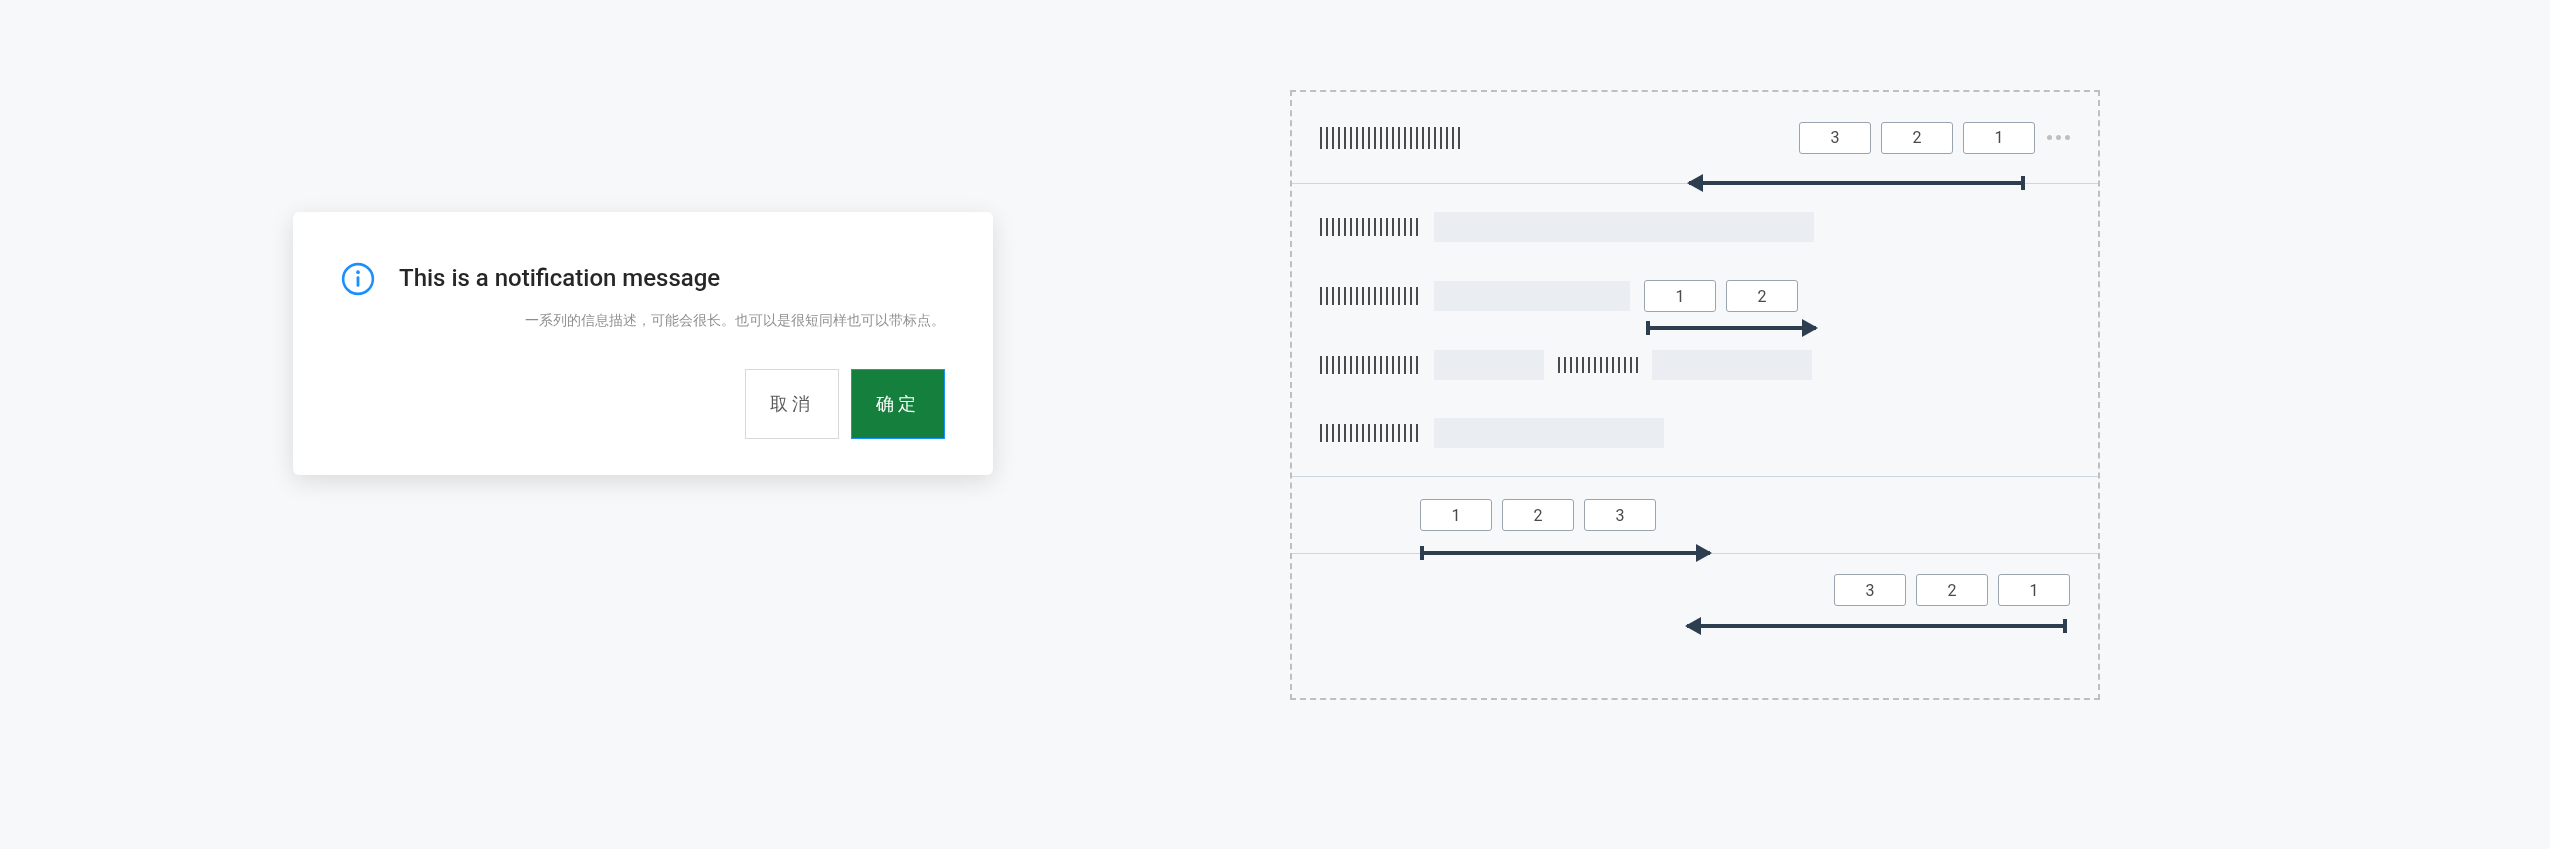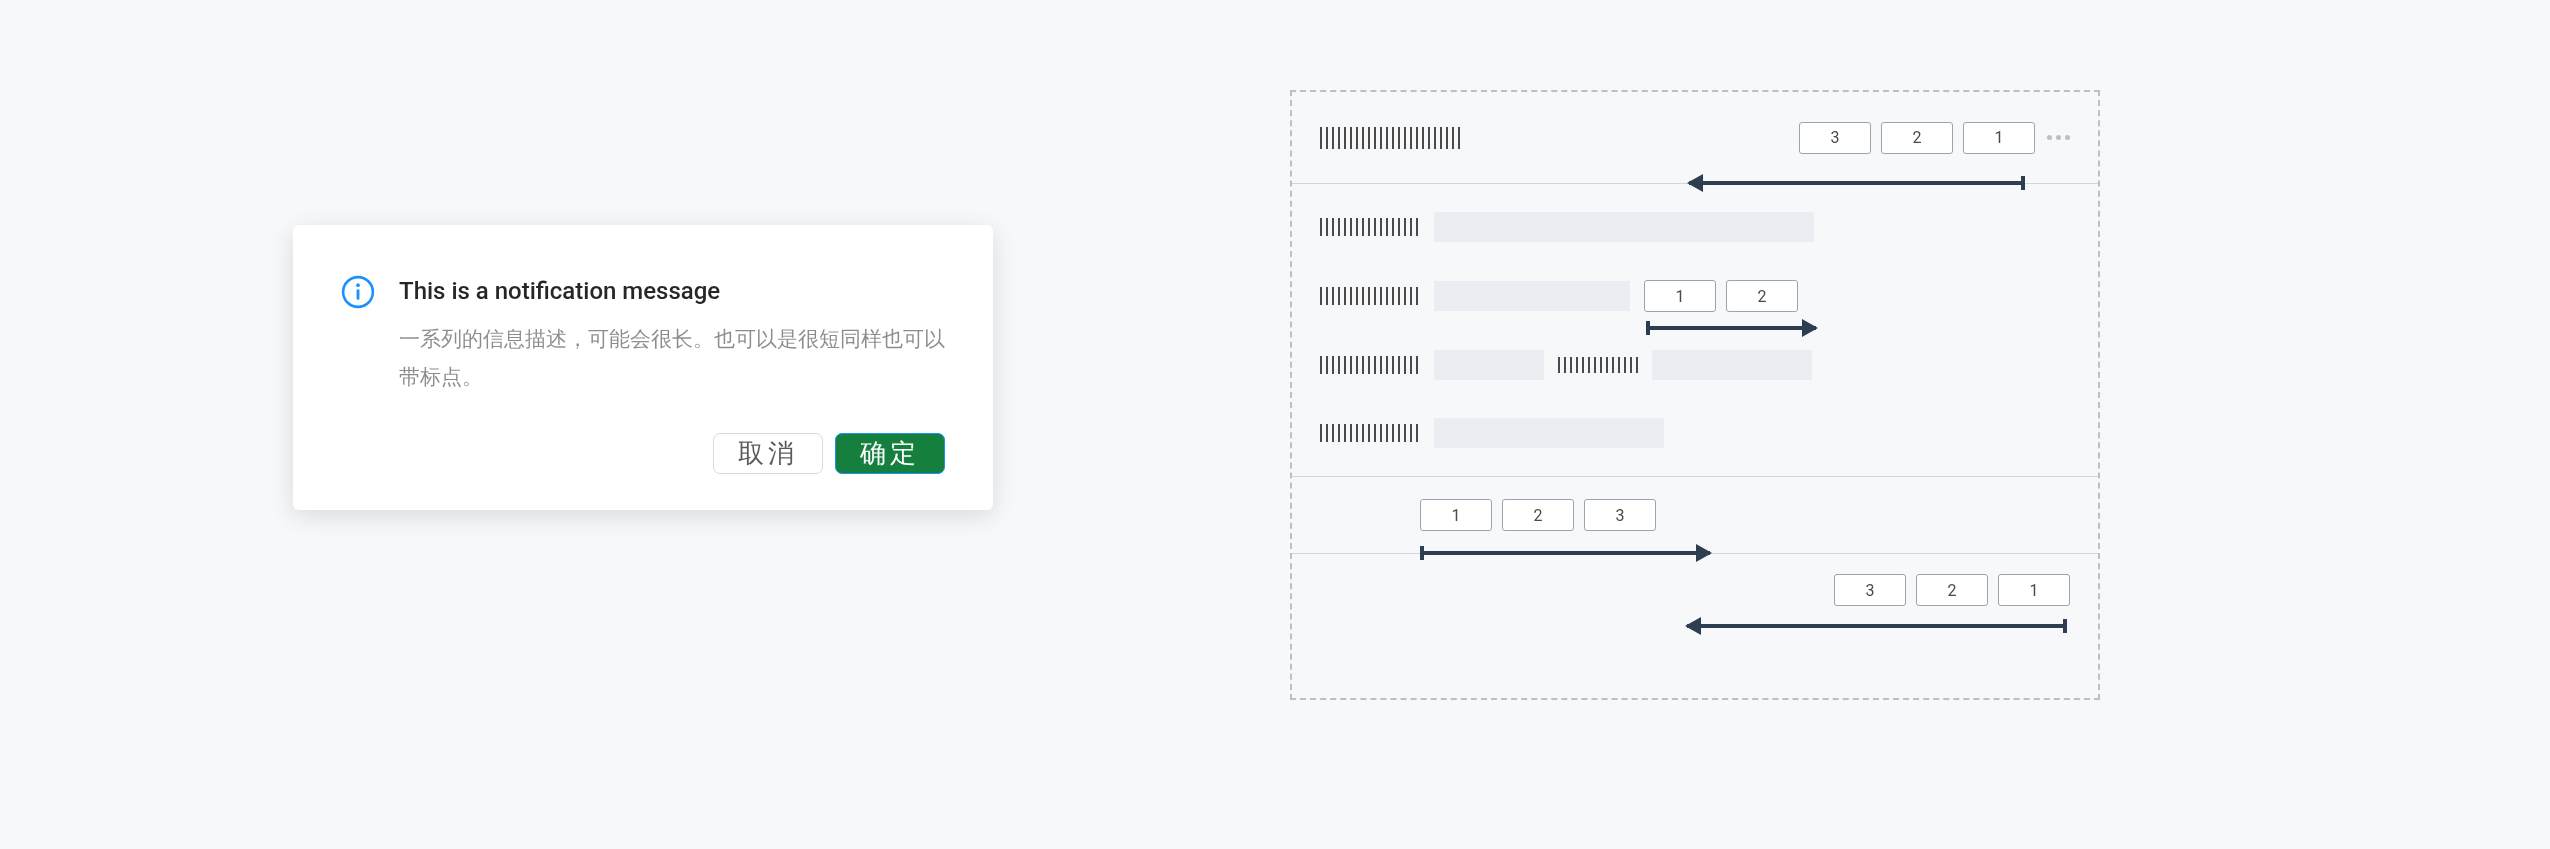--- a/index.html
+++ b/index.html
@@ -13,21 +13,21 @@
       height: 849px;
       background: #f6f8fa;
       font-family: -apple-system, BlinkMacSystemFont, "Segoe UI", Roboto, "Helvetica Neue", Arial, sans-serif;
       position: relative;
     }
     
     
     .notification-modal {
       position: absolute;
       left: 293px;
-      top: 225px;
+      top: 212px;
       width: 700px;
       background: #ffffff;
       border-radius: 6px;
       box-shadow: 0 6px 24px rgba(0, 0, 0, 0.12);
       padding: 48px 48px 36px 48px;
     }
     
     .modal-body {
       display: flex;
       gap: 24px;
@@ -50,36 +50,37 @@
     
     .modal-title {
       font-size: 24px;
       font-weight: 500;
       color: rgba(0, 0, 0, 0.85);
       line-height: 1.5;
       margin-bottom: 12px;
     }
     
     .modal-description {
-      font-size: 21px;
+      font-size: 14px;
       color: rgba(0, 0, 0, 0.45);
       line-height: 1.8;
+      text-align: right;
     }
     
     .modal-footer {
       display: flex;
       justify-content: flex-end;
       gap: 12px;
       margin-top: 36px;
     }
     
     .btn {
-      padding: 2px 24px;
-      font-size: 26px;
-      border-radius: 7px;
+      padding: 22px 24px;
+      font-size: 18px;
+      border-radius: 0;
       border: 1px solid;
       cursor: pointer;
       letter-spacing: 4px;
     }
     
     .btn-default {
       background: #ffffff;
       border-color: #d9d9d9;
       color: rgba(0, 0, 0, 0.65);
     }

